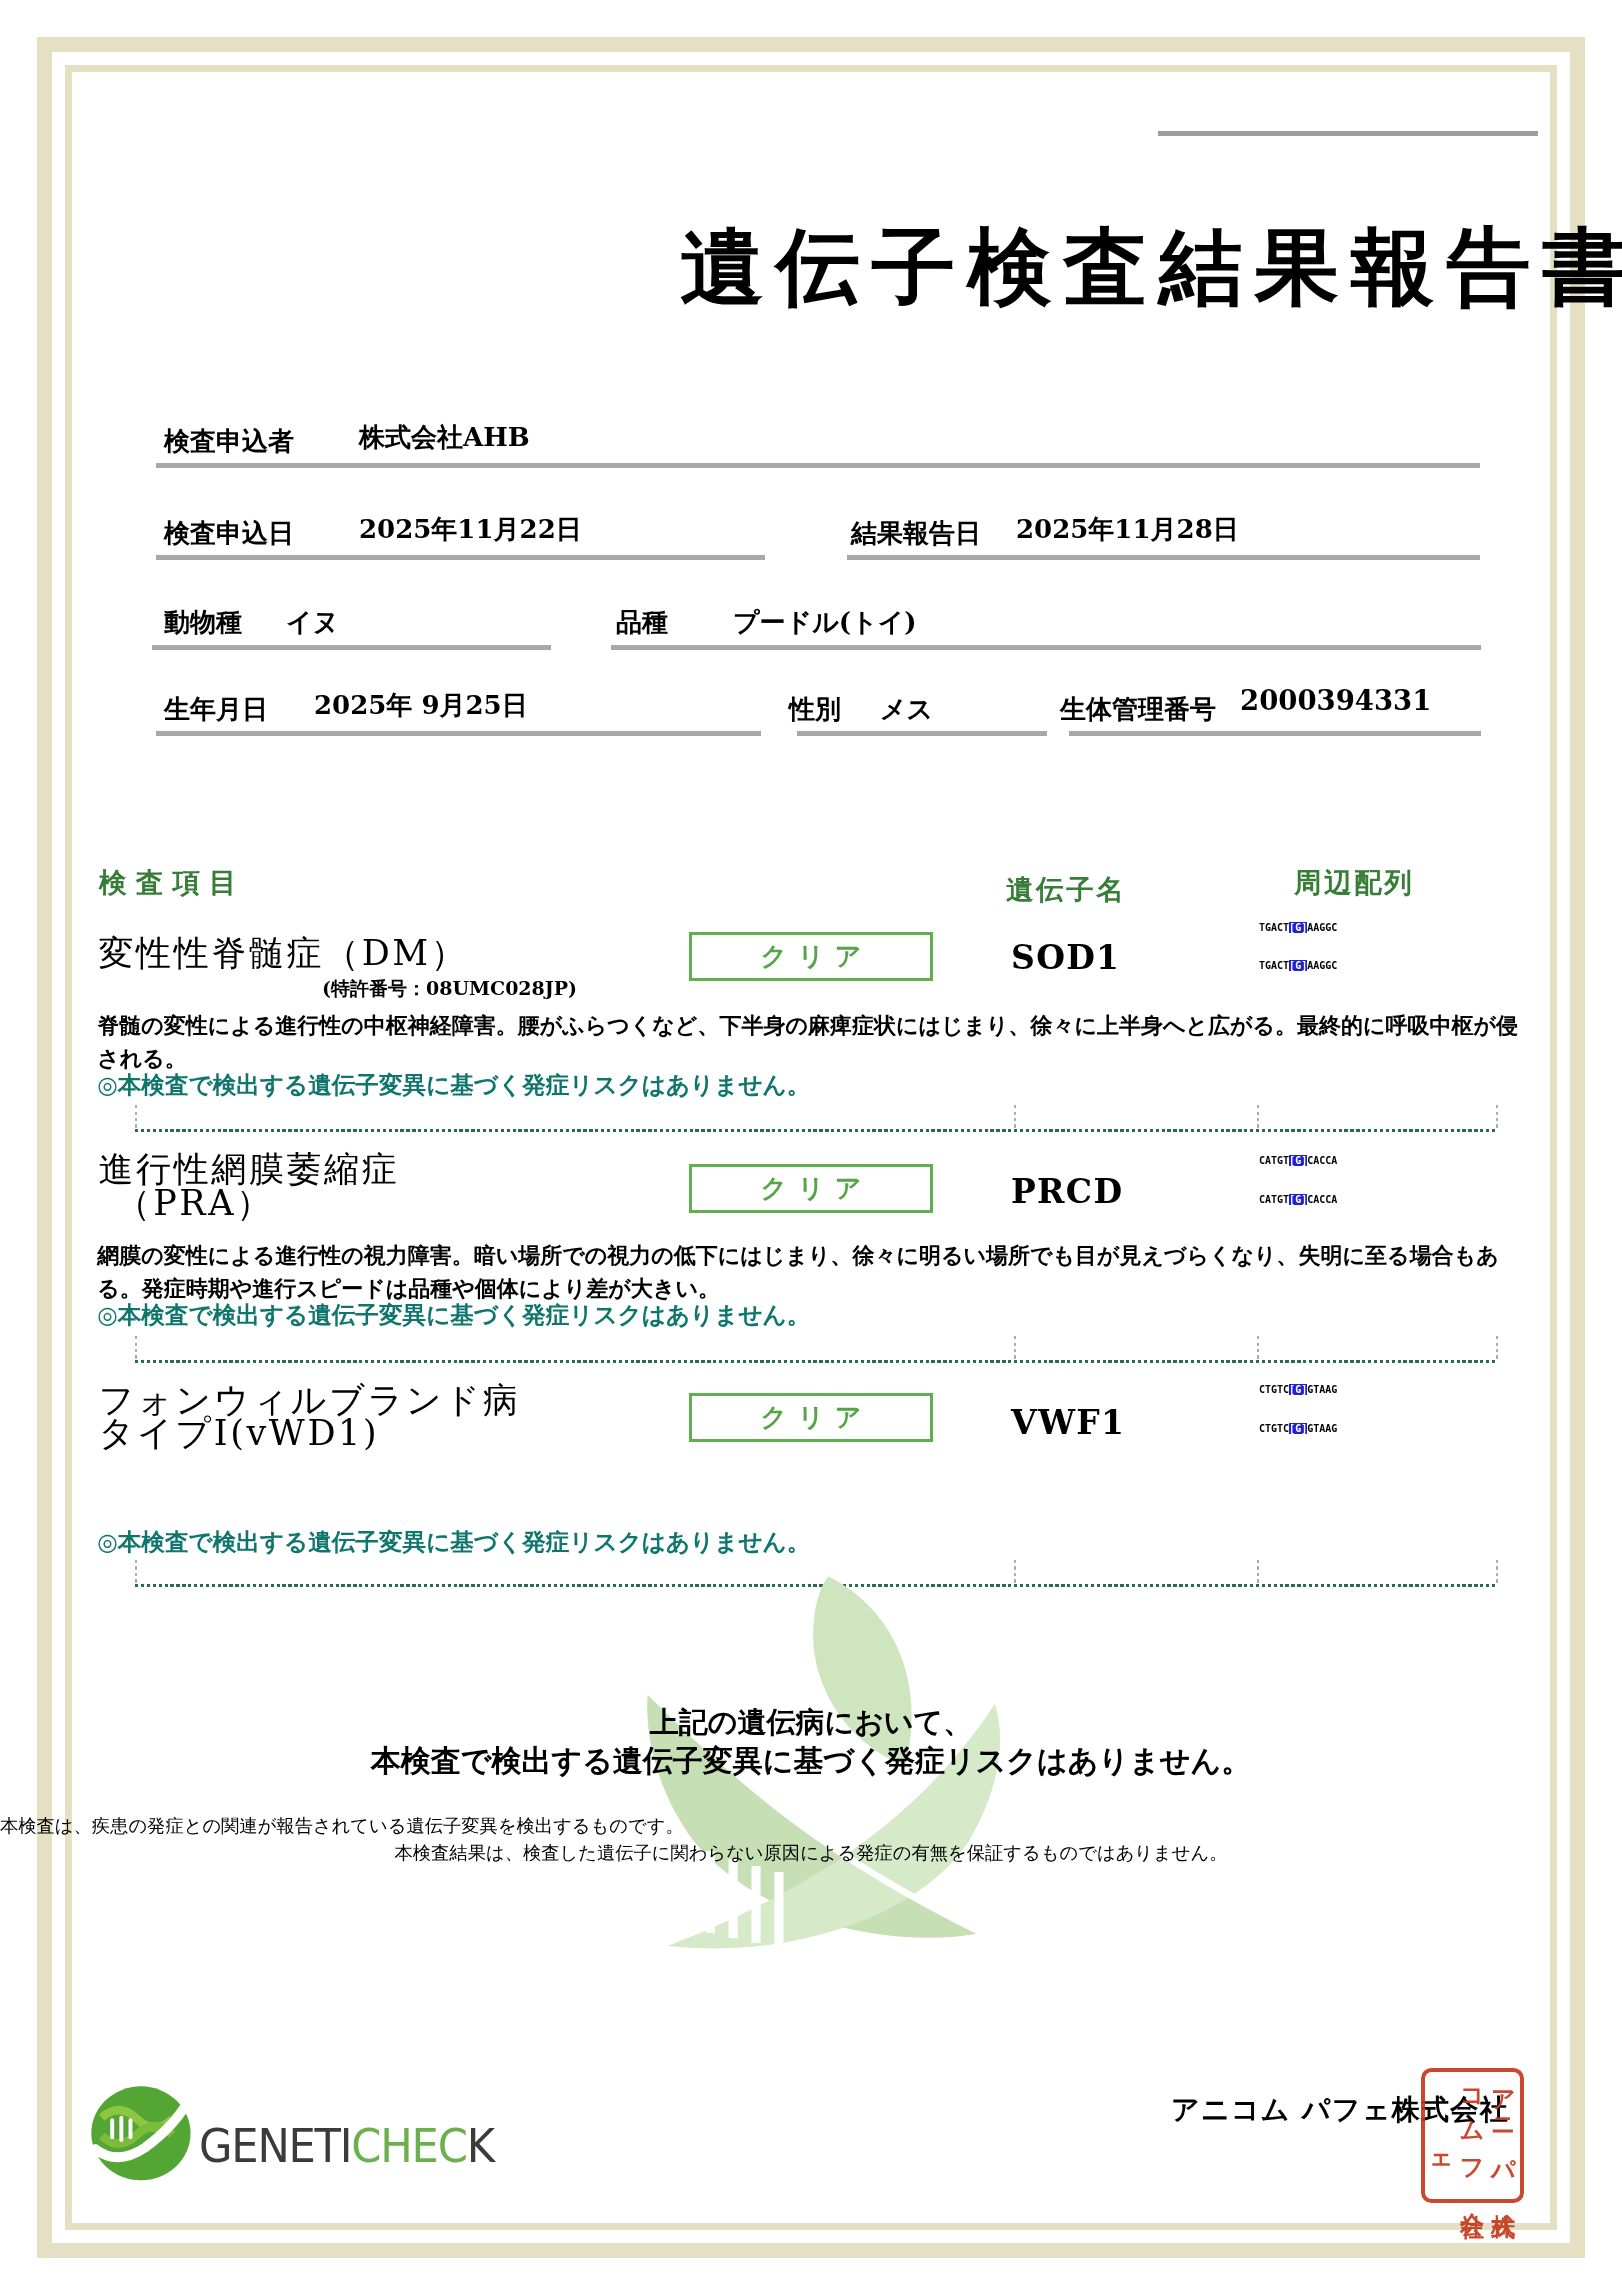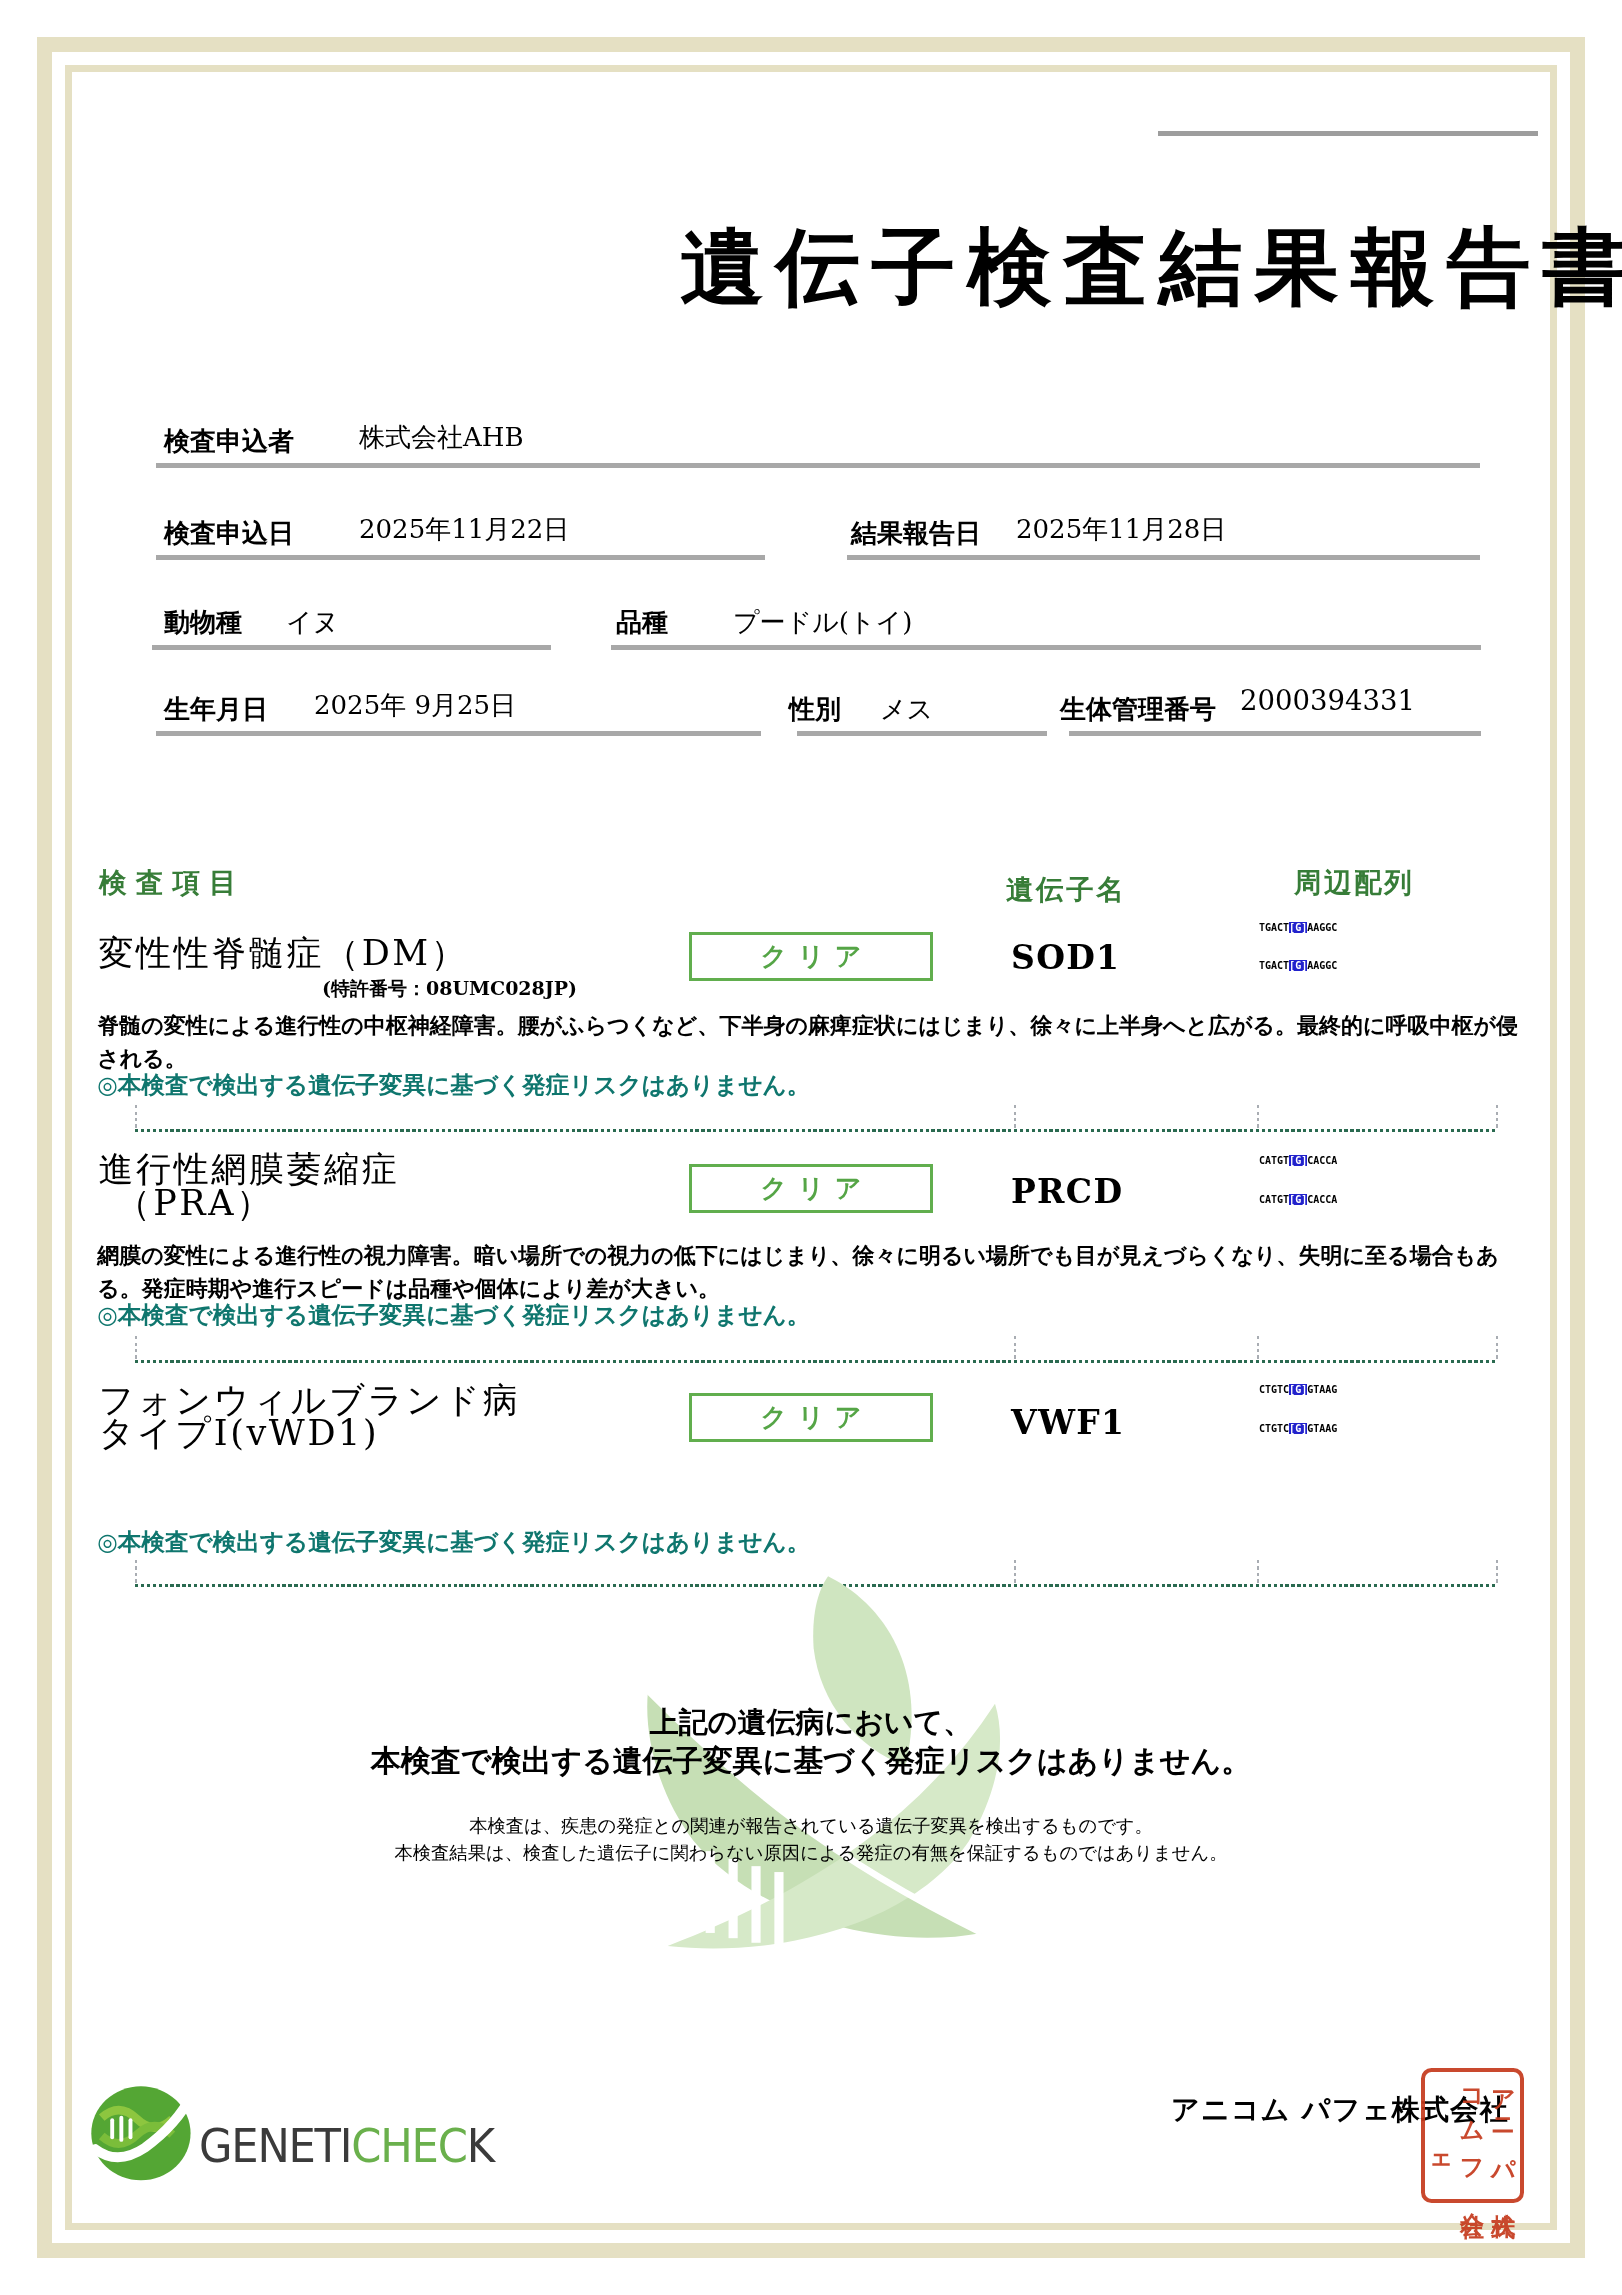--- a/index.html
+++ b/index.html
@@ -14,21 +14,21 @@
   
   .mgmt{position:absolute;top:82px;right:88px;font-size:26px;color:#b3b0ab;letter-spacing:2px;white-space:nowrap;}
   .mgmt-bar{position:absolute;top:131px;left:1158px;width:380px;height:5.2px;background:#9d9d9d;}
 
   
   .title{position:absolute;top:211px;left:16px;width:100%;text-align:right;
          font-size:84px;font-weight:700;letter-spacing:11.8px;white-space:nowrap;}
 
   
   .flabel{position:absolute;font-size:26px;font-weight:700;white-space:nowrap;}
-  .fvalue{position:absolute;font-size:26px;font-weight:400;white-space:nowrap;text-align:center;}
+  .fvalue{position:absolute;font-size:26px;font-weight:700;white-space:nowrap;text-align:center;}
   .bar{position:absolute;height:5.2px;background:#a8a8a8;}
 
   
   .sec-head{position:absolute;color:#377d38;font-size:27.5px;font-weight:700;letter-spacing:9.2px;white-space:nowrap;}
   .item{position:absolute;left:92px;width:1440px;height:196px;}
   .item-name{position:absolute;left:6.5px;font-size:35px;font-weight:400;letter-spacing:2.6px;white-space:nowrap;}
   .item-patent{position:absolute;left:230px;top:55px;font-size:19px;font-weight:700;white-space:nowrap;}
   .result-box{position:absolute;left:597px;width:238px;height:43px;border:3.9px solid #61ae4e;background:#fff;
               display:flex;align-items:center;justify-content:center;}
   .result-text{color:#55a546;font-size:26px;font-weight:600;letter-spacing:10.5px;padding-left:10.5px;white-space:nowrap;}
@@ -41,21 +41,21 @@
   
   .sep{position:absolute;left:135px;width:1363px;height:2.6px;
        background:repeating-linear-gradient(90deg,#2a6a50 0 3.3px,transparent 3.3px 5.9px);}
   .vtick{position:absolute;top:-23.6px;width:2px;height:23.6px;
          background:repeating-linear-gradient(180deg,#a9adb3 0 3.3px,transparent 3.3px 6.5px);}
 
   
   .sans{font-family:"DejaVu Sans", sans-serif;}
   .sum1{position:absolute;top:1703px;left:0;width:100%;text-align:center;font-size:29px;font-weight:600;}
   .sum2{position:absolute;top:1741px;left:0;width:100%;text-align:center;font-size:30px;font-weight:600;}
-  .note1{position:absolute;top:1813px;left:0;width:100%;text-align:center;font-size:18.3px;font-weight:500;}
+  .note1{position:absolute;top:1813px;left:0;width:100%;font-size:18.3px;font-weight:500;}
   .note2{position:absolute;top:1840px;left:0;width:100%;text-align:center;font-size:18.3px;font-weight:500;}
 
   .watermark{position:absolute;left:612px;top:1576px;width:419px;height:380px;}
 
   
   .brand{position:absolute;left:90px;top:2085px;width:111px;height:98px;}
   .brand-text{position:absolute;left:199px;top:2119px;font-family:"DejaVu Sans", sans-serif;
               font-size:46px;font-weight:400;letter-spacing:-1.3px;white-space:nowrap;transform:scaleX(0.94);transform-origin:left;}
   .brand-dark{color:#3b3b3b;} .brand-green{color:#6ab04c;}
   .company{position:absolute;left:1171px;top:2091px;font-size:28px;font-weight:700;letter-spacing:1.3px;white-space:nowrap;}

